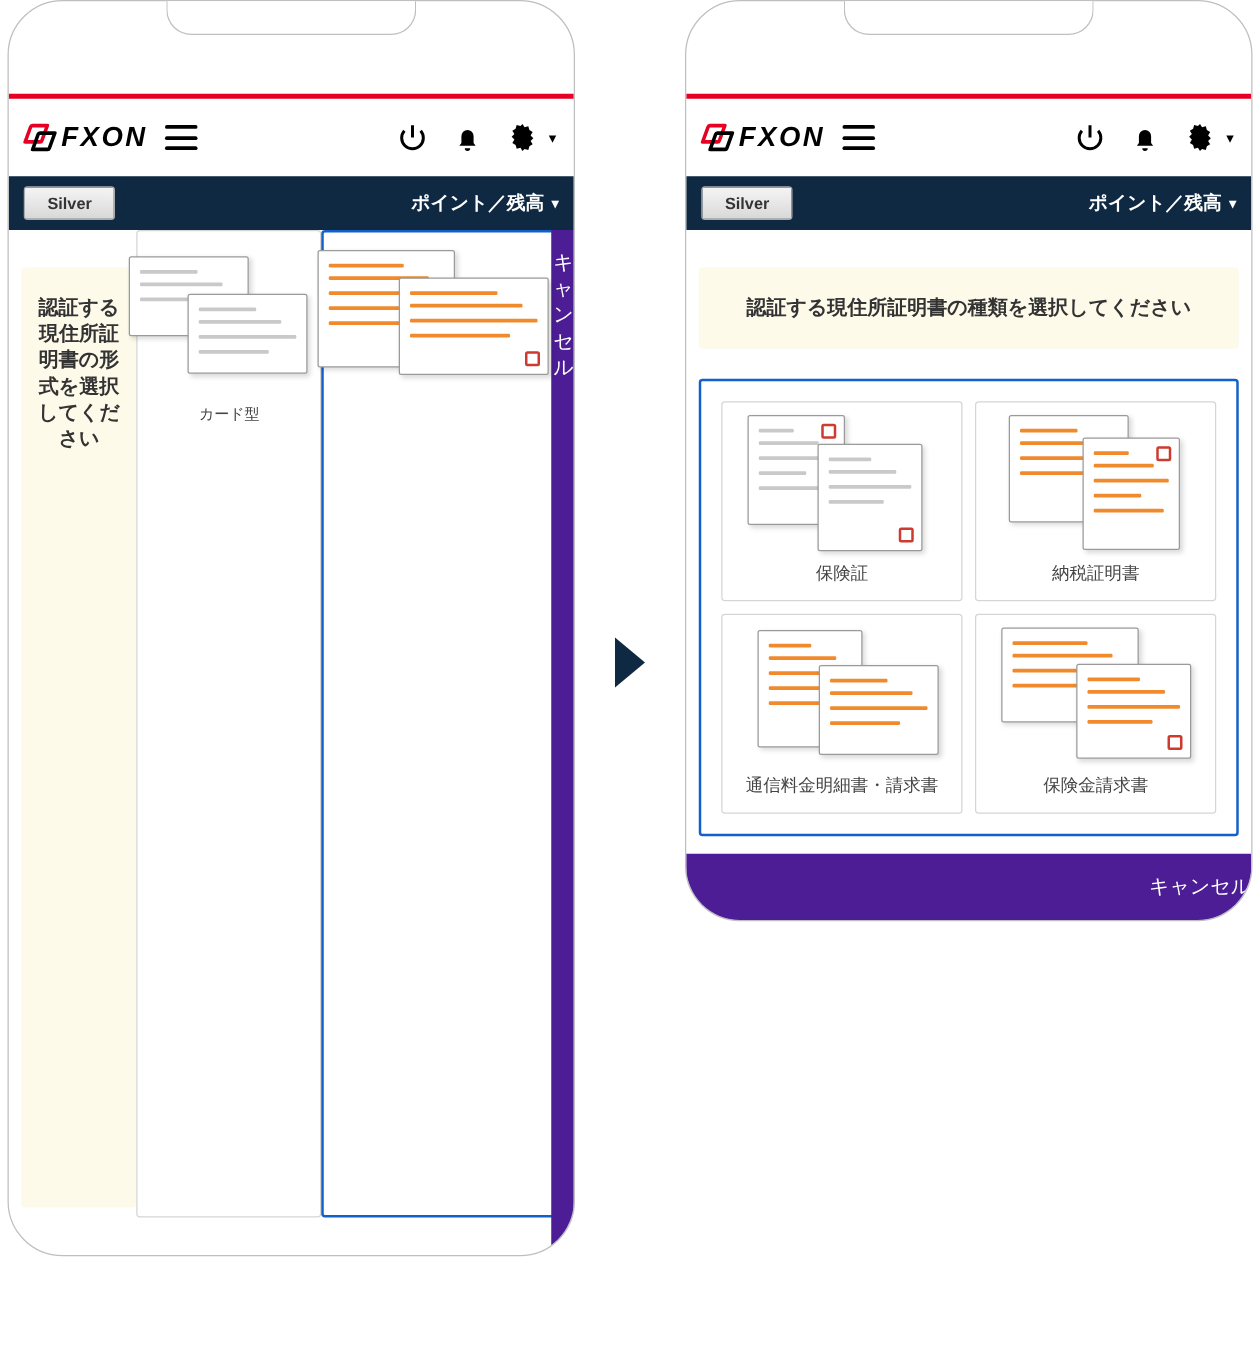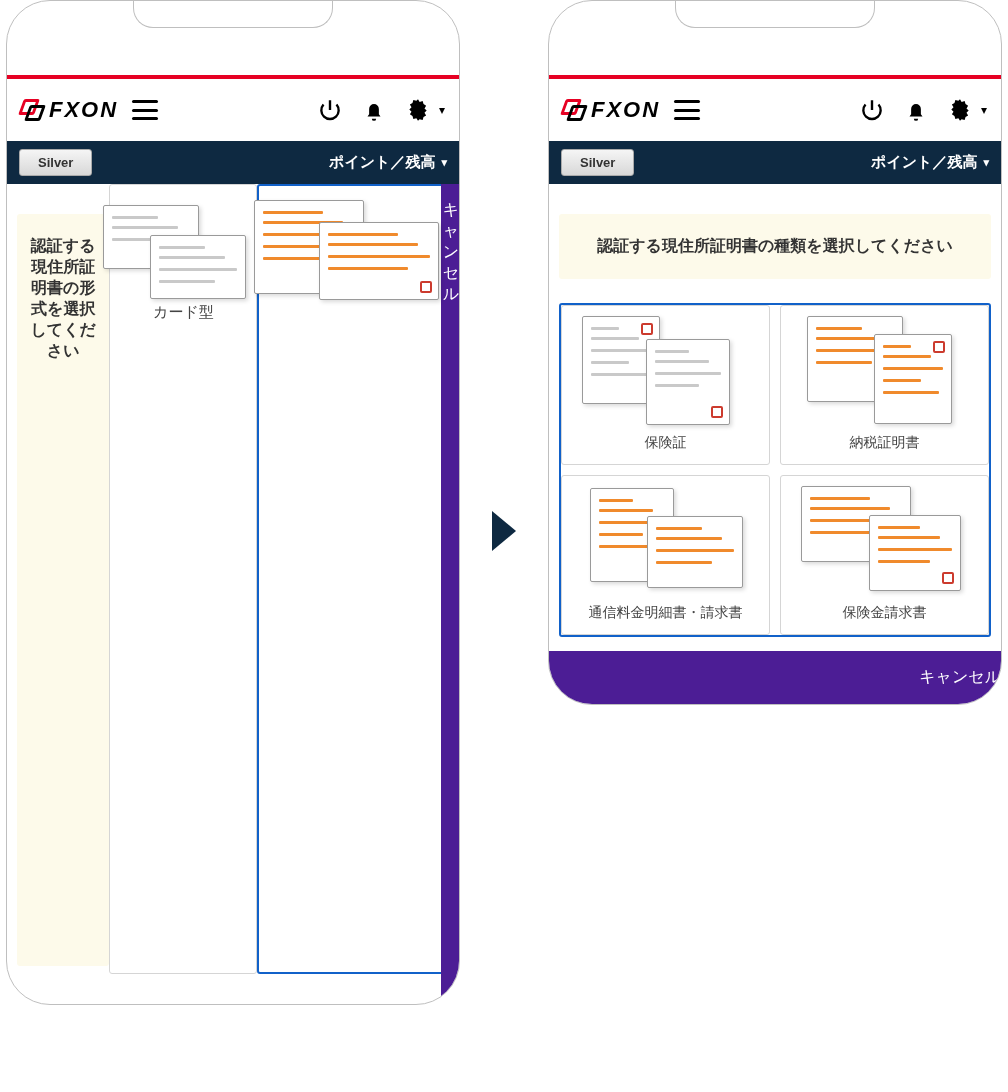--- a/index.html
+++ b/index.html
@@ -99,37 +99,37 @@
     .option-card {
       border: 1px solid #d5d5d5;
       border-radius: 3px;
       padding: 14px 10px 16px;
       text-align: center;
       margin-bottom: 16px;
       cursor: pointer;
       background: #fff;
     }
     .option-card.selected { border: 2px solid #1161c9; }
-    .option-card .label { margin-top: 4px; font-size: 15px; color: #444; }
+    .option-card .label { margin-top: 24px; font-size: 12px; color: #444; }
 
     
     .doc-stack { display: flex; justify-content: center; align-items: flex-end; gap: -10px; height: 100px; position: relative; }
     .doc {
       width: 120px; height: 80px; background: #fff; border: 1px solid #9a9a9a; border-radius: 2px; position: relative;
       box-shadow: 2px 2px 4px rgba(0,0,0,0.15);
     }
     .doc.small { width: 96px; height: 64px; }
     .doc.behind { position: absolute; }
     .doc .ln { position: absolute; height: 3px; background: #c9c9c9; border-radius: 1px; }
     .doc.orange .ln { background: #f08a2c; }
     .doc.green  .ln { background: #2a8a4a; }
     .doc .seal { position: absolute; width: 12px; height: 12px; border: 2px solid #cc3b2e; border-radius: 2px; }
 
     
-    .doc-grid-wrap { border: 2px solid #1161c9; border-radius: 3px; padding: 0; }
+    .doc-grid-wrap { border: 2px solid #1161c9; border-radius: 3px; padding: 16px; }
     .doc-grid { display: grid; grid-template-columns: 1fr 1fr; gap: 10px; }
     .tile {
       border: 1px solid #d5d5d5; border-radius: 3px; padding: 10px 6px 12px;
       text-align: center; cursor: pointer; background: #fff; min-height: 160px;
       display: flex; flex-direction: column; justify-content: flex-end;
     }
     .tile .illo { flex: 1; display: flex; align-items: center; justify-content: center; position: relative; margin-bottom: 8px; }
     .tile .tlabel { font-size: 14px; color: #444; }
 
     .cancel-btn {

